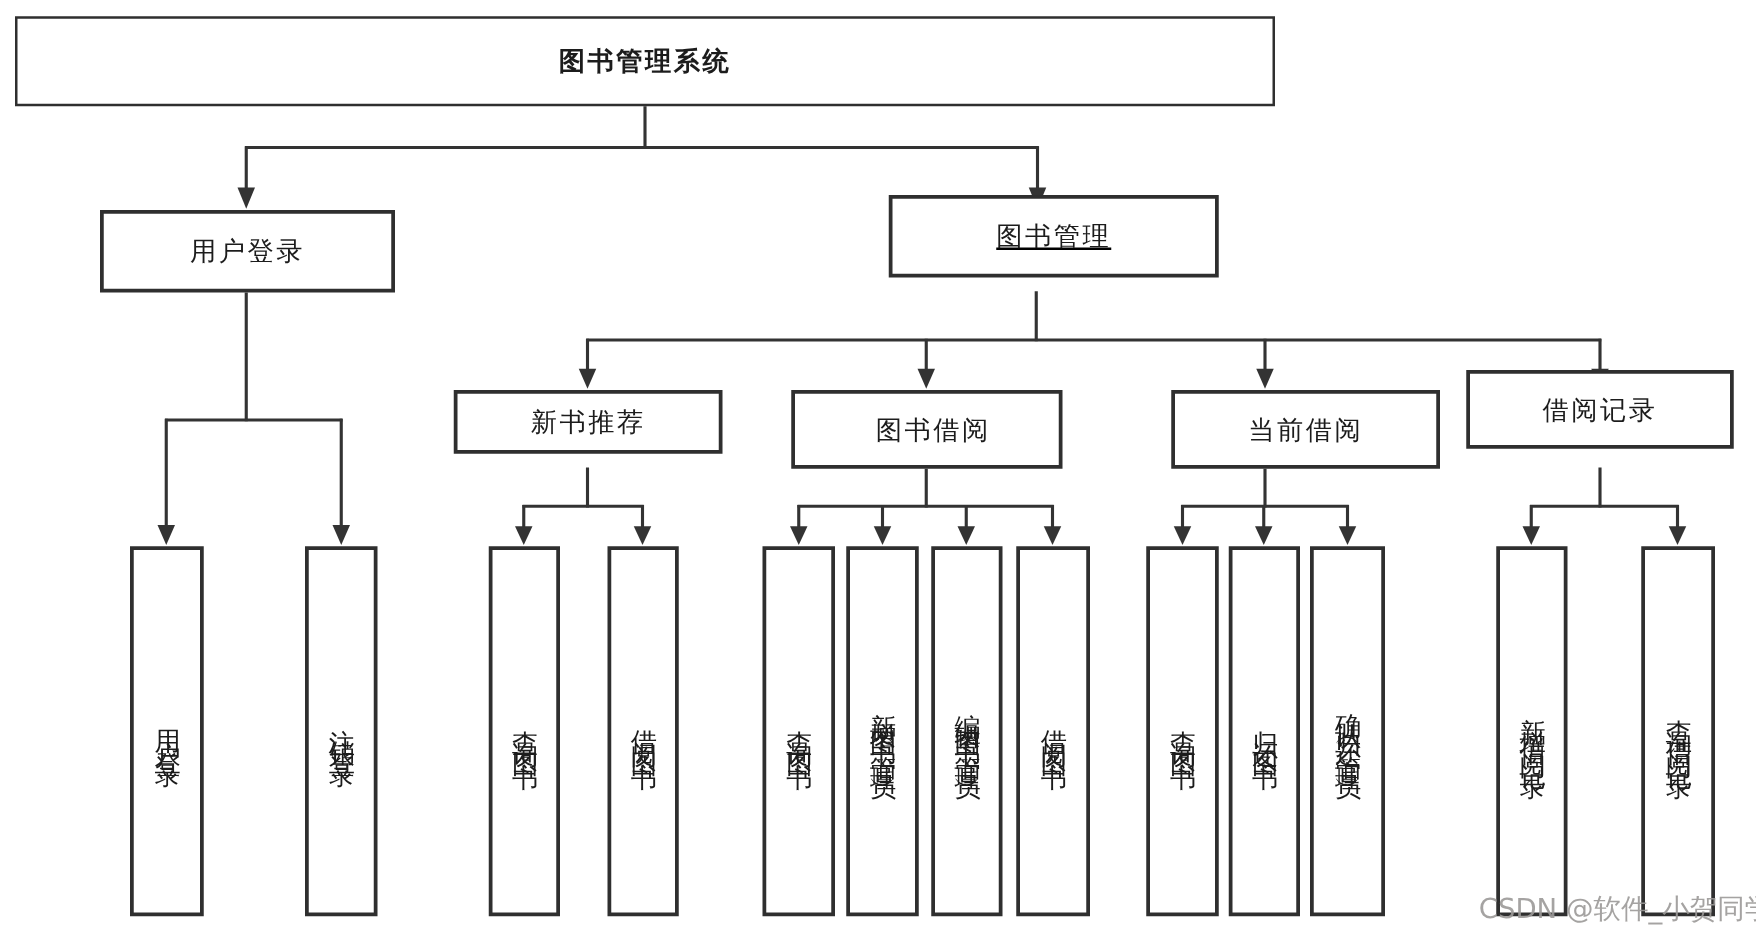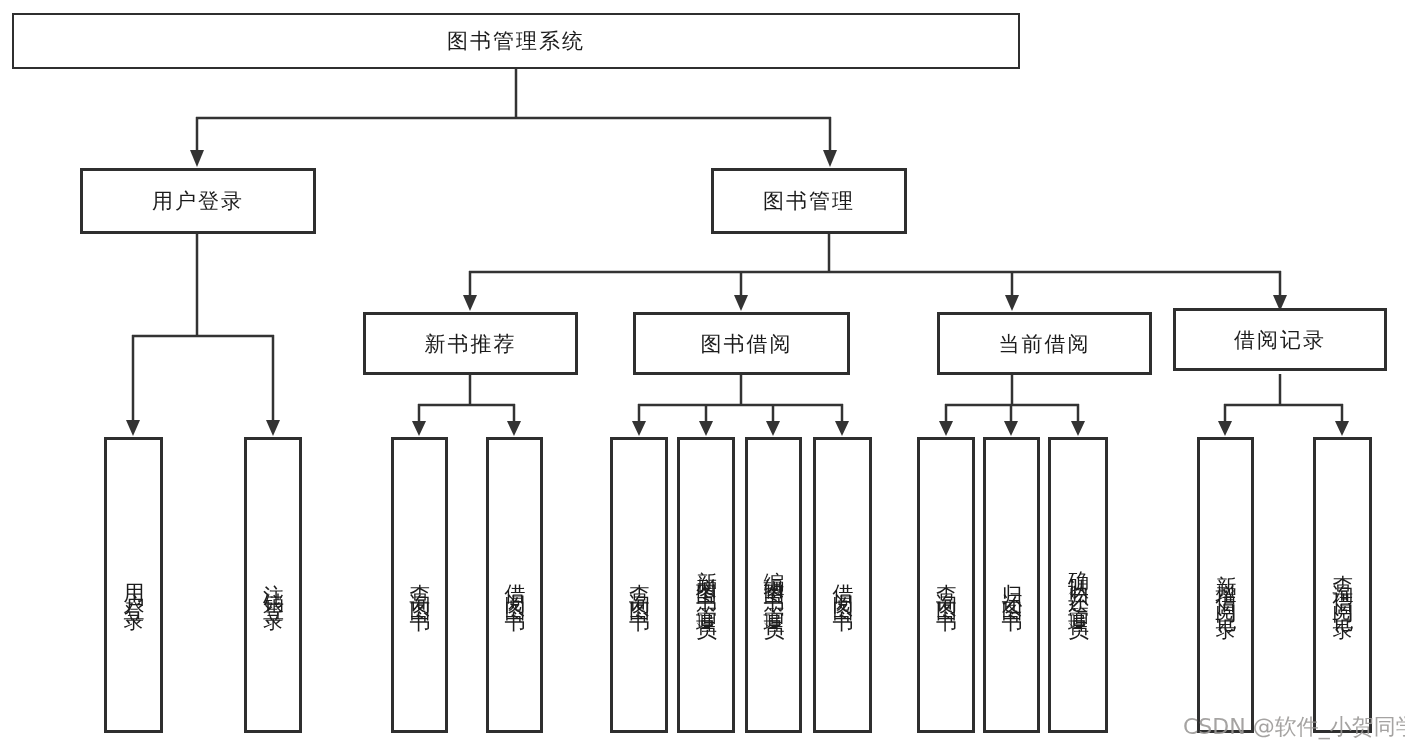--- a/index.html
+++ b/index.html
@@ -41,27 +41,27 @@
     writing-mode: vertical-rl;
     text-orientation: mixed;
     font-size: 21px;
     color: #1c1c1c;
     letter-spacing: 9px;
     line-height: 1;
     white-space: nowrap;
   }
   .v-label.tight { letter-spacing: 7px; }
   
-  .p-root   { left: 12px;   top: 13px;  width: 1008px; height: 56px; }
+  .p-root   { left: 12px;   top: 13px;  width: 1008px; height: 72px; font-weight: bold; }
   .p-l2a    { left: 80px;   top: 168px; width: 236px;  height: 66px; }
-  .p-l2b    { left: 711px;  top: 168px; width: 196px;  height: 66px; }
-  .p-l3a    { left: 363px;  top: 312px; width: 215px;  height: 63px; }
+  .p-l2b    { left: 711px;  top: 156px; width: 264px;  height: 66px; text-decoration: underline; }
+  .p-l3a    { left: 363px;  top: 312px; width: 215px;  height: 51px; }
   .p-l3b    { left: 633px;  top: 312px; width: 217px;  height: 63px; padding-left: 10px; }
   .p-l3c    { left: 905px;  top: 312px; width: 215px;  height: 63px; margin-left: 32px; }
-  .p-l3d    { left: 1173px; top: 308px; width: 214px;  height: 63px; }
+  .p-l3d    { left: 1173px; top: 296px; width: 214px;  height: 63px; }
   .p-leaf1  { left: 104px;  top: 437px; width: 59px;   height: 296px; }
   .p-leaf2  { left: 244px;  top: 437px; width: 58px;   height: 296px; }
   .p-leaf3  { left: 391px;  top: 437px; width: 57px;   height: 296px; }
   .p-leaf4  { left: 486px;  top: 437px; width: 57px;   height: 296px; }
   .p-leaf5  { left: 610px;  top: 437px; width: 58px;   height: 296px; }
   .p-leaf6  { left: 677px;  top: 437px; width: 58px;   height: 296px; }
   .p-leaf7  { left: 745px;  top: 437px; width: 57px;   height: 296px; }
   .p-leaf8  { left: 813px;  top: 437px; width: 59px;   height: 296px; }
   .p-leaf9  { left: 917px;  top: 437px; width: 58px;   height: 296px; }
   .p-leaf10 { left: 983px;  top: 437px; width: 57px;   height: 296px; }

